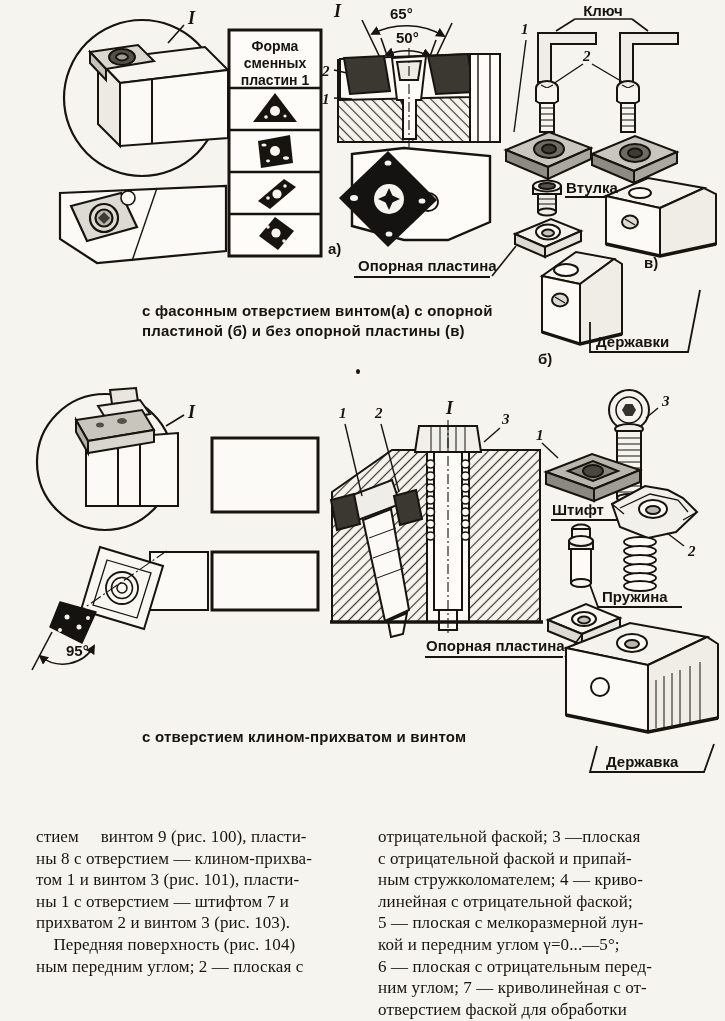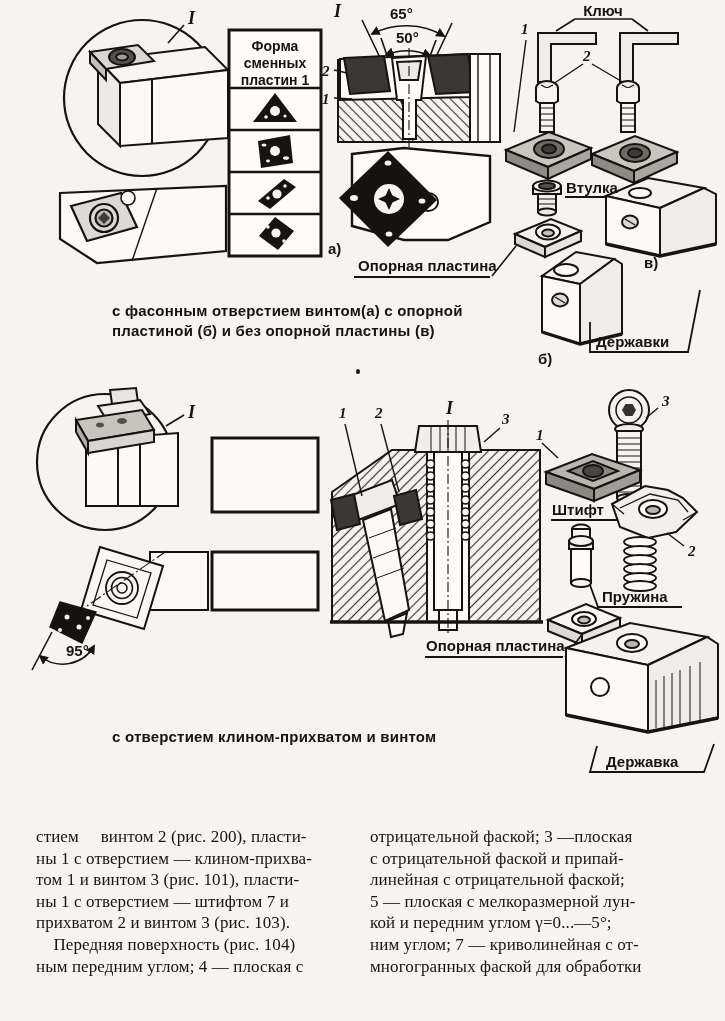--- a/index.html
+++ b/index.html
@@ -13,25 +13,25 @@
   svg { position:absolute; left:0; }
   #f100 { top:0; }
   #f101 { top:380px; }
   .mk  { font:bold italic 18px "Liberation Serif", serif; fill:var(--ink); }
   .num { font:bold italic 15px "Liberation Serif", serif; fill:var(--ink); }
   .ang { font:bold 15px "Liberation Sans", sans-serif; fill:var(--ink); }
   .lbl { font:bold 15px "Liberation Sans", sans-serif; fill:var(--ink); }
   .th  { font:bold 14px "Liberation Sans", sans-serif; fill:var(--ink); text-anchor:middle; }
   .caption { position:absolute; left:42px; font:bold 15px/20px "Liberation Sans", sans-serif; letter-spacing:.2px; }
   .cap-num { margin-right:10px; }
-  .cap-indent { margin-left:70px; }
+  .cap-indent { margin-left:100px; }
   .col { position:absolute; font:17px/21.6px "Liberation Serif", serif; letter-spacing:.1px; }
   .col div { white-space:pre; }
   #col-left  { left:36px;  top:826px; width:330px; }
-  #col-right { left:370px; top:826px; width:348px;font-family:Liberation Serif, serif; }
+  #col-right { left:378px; top:826px; width:348px;font-family:Liberation Serif, serif; }
   .scan-dot { position:absolute; left:356px; top:369px; width:4px; height:5px; background:var(--ink); border-radius:50%; }
 </style>
 </head>
 <body>
 
 <div class="page">
 
 <svg id="f100" width="725" height="370" viewBox="0 0 725 370">
   <defs>
     <pattern id="hA" width="7" height="7" patternUnits="userSpaceOnUse" patternTransform="rotate(-45)">
@@ -443,31 +443,33 @@
   <text x="602" y="222" class="lbl">Пружина</text>
   <text x="426" y="271" class="lbl">Опорная пластина</text>
   <text x="606" y="387" class="lbl">Державка</text>
 </svg>
 
 <div class="caption" style="top:727px">
   <div class="cap-indent">с отверстием клином-прихватом   и винтом</div>
 </div>
 
 <div class="col" id="col-left">
-  <div>стием     винтом 2 (рис. 200), пласти-</div>
-  <div>ны 1 с отверстием — клином-прихва-</div>
+  <div>стием     винтом 9 (рис. 100), пласти-</div>
+  <div>ны 8 с отверстием — клином-прихва-</div>
   <div>том 1 и винтом 3 (рис. 101), пласти-</div>
   <div>ны 1 с отверстием — штифтом 7 и</div>
   <div>прихватом 2 и винтом 3 (рис. 103).</div>
   <div>    Передняя поверхность (рис. 104)</div>
-  <div>ным передним углом; 4 — плоская с</div>
+  <div>ным передним углом; 2 — плоская с</div>
 </div>
 <div class="col" id="col-right">
   <div>отрицательной фаской; 3 —плоская</div>
   <div>с отрицательной фаской и припай-</div>
+  <div>ным стружколомателем; 4 — криво-</div>
   <div>линейная с отрицательной фаской;</div>
   <div>5 — плоская с мелкоразмерной лун-</div>
   <div>кой и передним углом γ=0...—5°;</div>
+  <div>6 — плоская с отрицательным перед-</div>
   <div>ним углом; 7 — криволинейная с от-</div>
-  <div>многогранных фаской для обработки</div>
+  <div>отверстием фаской для обработки</div>
 </div>
 
 </div>
 
 </body></html>

